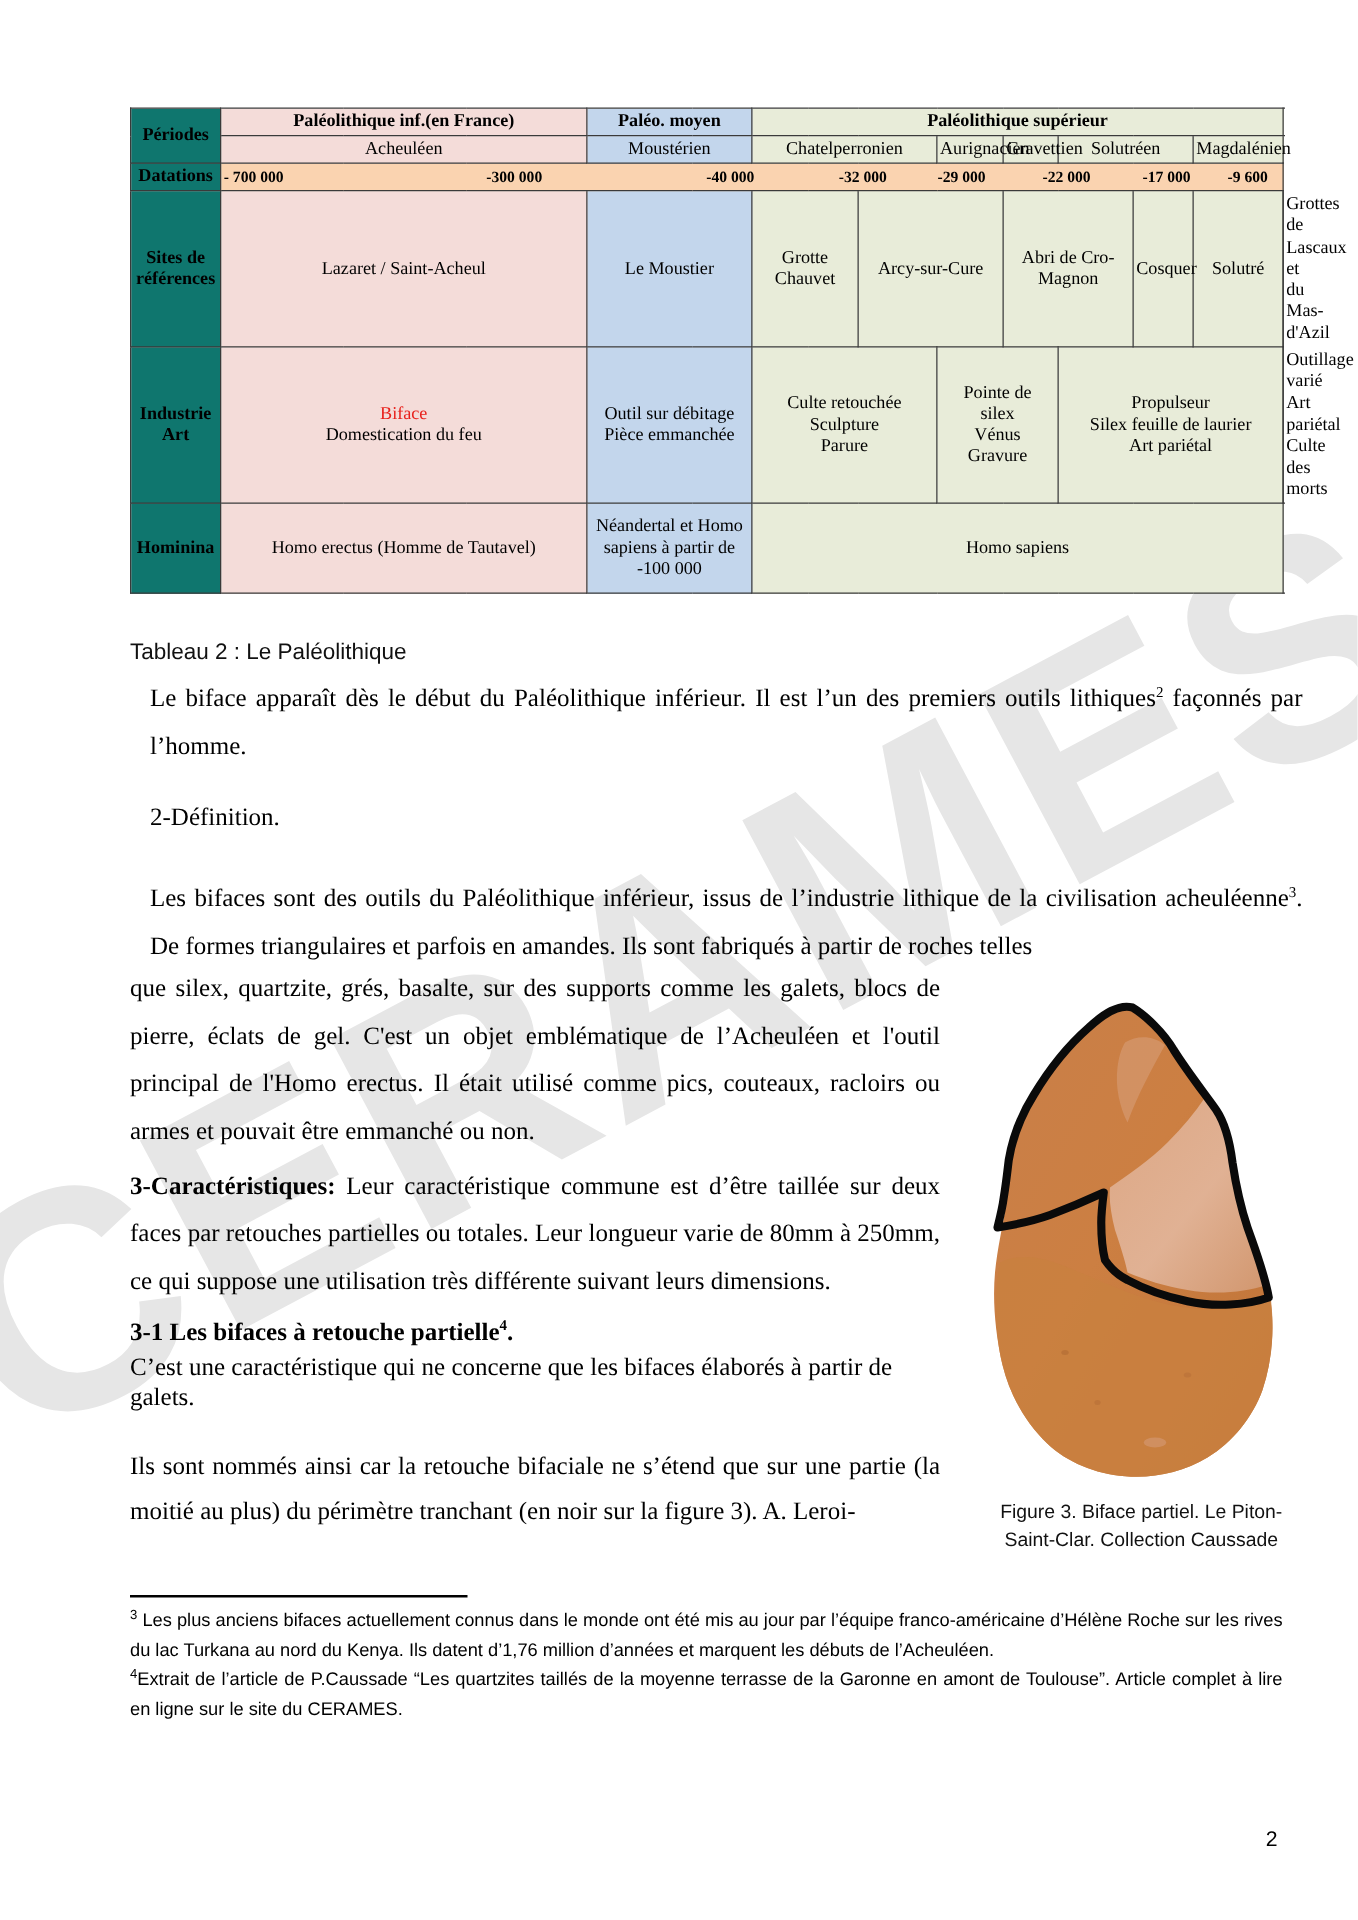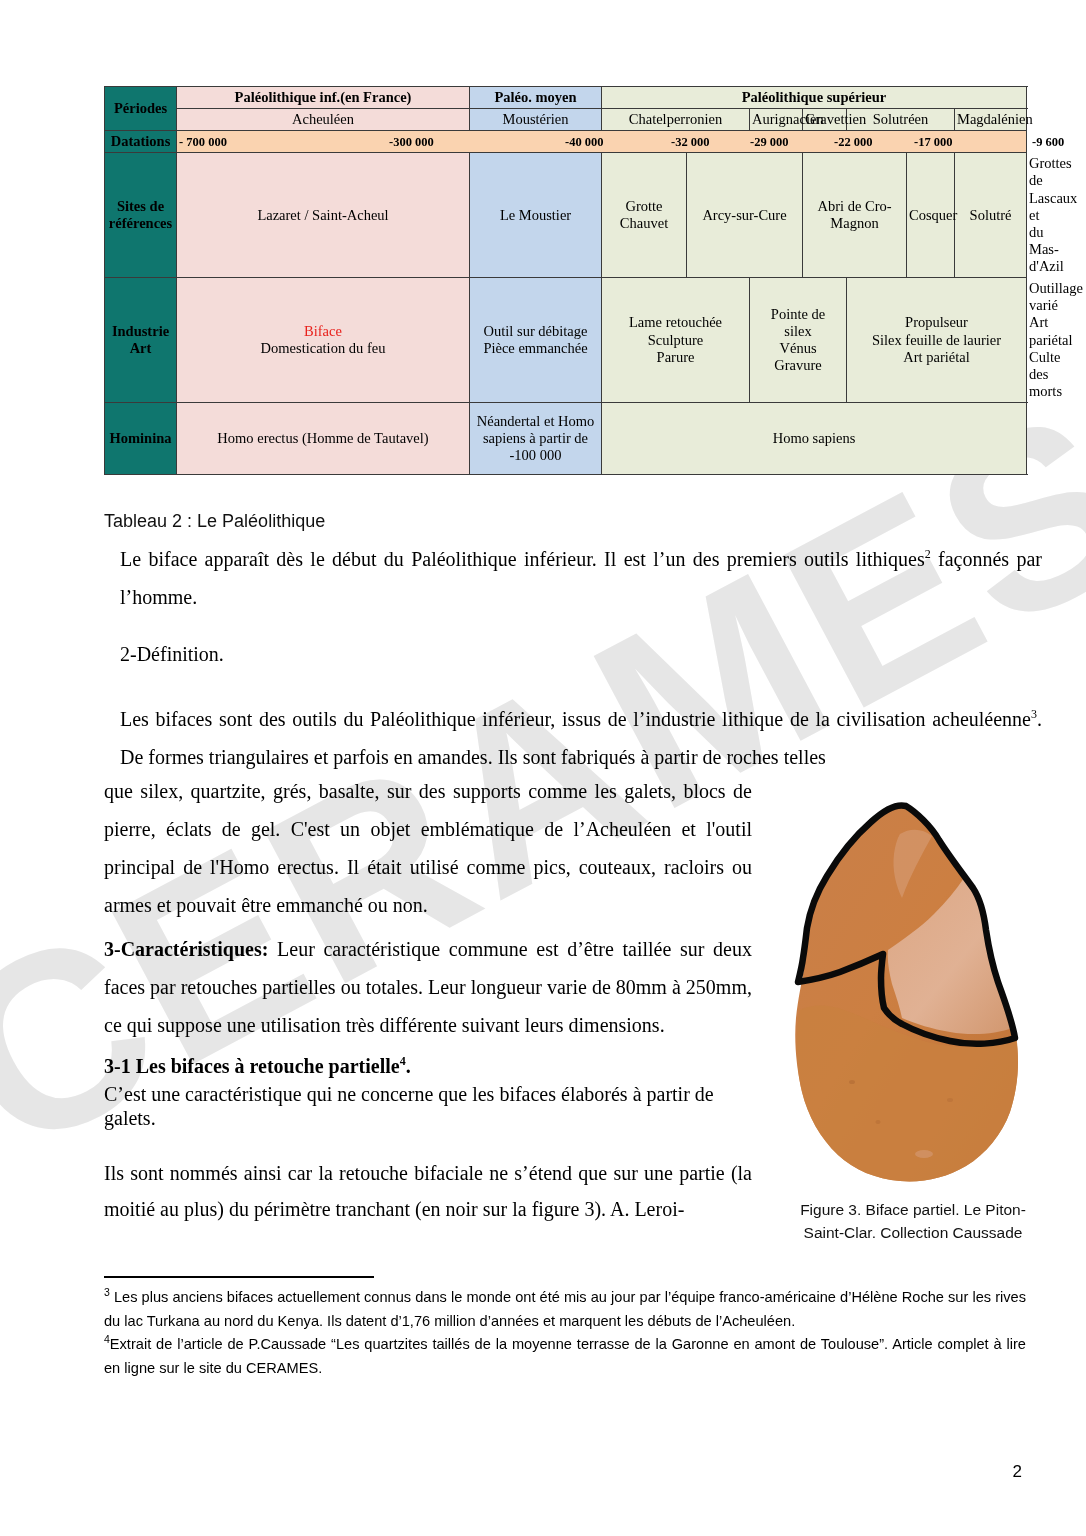--- a/index.html
+++ b/index.html
@@ -214,21 +214,21 @@
         <td class="c-white dat-label-cell">Datations</td>
         <td colspan="13" class="c-orange" style="padding:0">
           <div class="dat-bar">
             <span style="left:2px">- 700 000</span>
             <span style="left:212px">-300 000</span>
             <span style="left:388px">-40 000</span>
             <span style="left:494px">-32 000</span>
             <span style="left:573px">-29 000</span>
             <span style="left:657px">-22 000</span>
             <span style="left:737px">-17 000</span>
-            <span style="left:855px">-9 600</span>
+            <span style="left:805px">-9 600</span>
           </div>
         </td>
       </tr>
 
       <tr class="tall">
         <td class="c-white rowlbl">
           <span>Sites de</span><br>
           <span>références</span>
         </td>
         <td colspan="3" class="c-pink">Lazaret / Saint-Acheul</td>
@@ -248,21 +248,21 @@
         </td>
         <td colspan="3" class="c-pink">
           <span class="biface-red">Biface</span><br>
           <span>Domestication du feu</span>
         </td>
         <td colspan="2" class="c-blue">
           <span>Outil sur débitage</span><br>
           <span>Pièce emmanchée</span>
         </td>
         <td colspan="3" class="c-green sm">
-          <span>Lame retouchée</span><br>
+          <span>Culte retouchée</span><br>
           <span>Sculpture</span><br>
           <span>Parure</span>
         </td>
         <td colspan="2" class="c-green sm">
           <span>Pointe de</span><br>
           <span>silex</span><br>
           <span>Vénus</span><br>
           <span>Gravure</span>
         </td>
         <td colspan="4" class="c-green sm">

